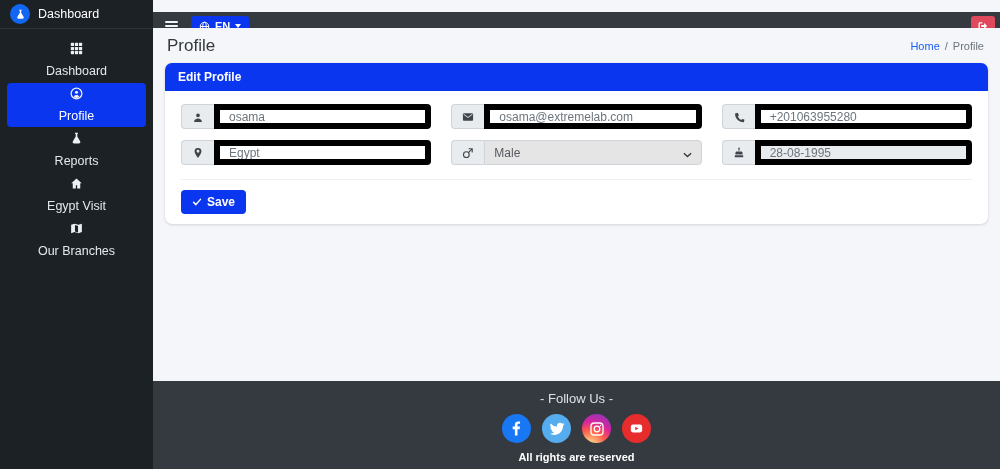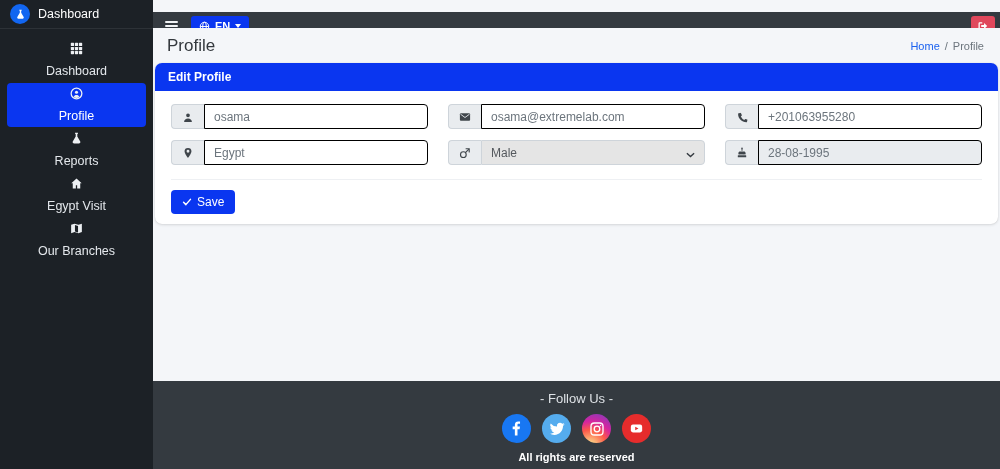--- a/index.html
+++ b/index.html
@@ -33,33 +33,33 @@
   .caret{width:0;height:0;border-left:3.5px solid transparent;border-right:3.5px solid transparent;border-top:4px solid #fff;}
   .logout-btn{margin-left:auto;width:24px;height:20px;background:var(--danger);border:none;border-radius:3px;color:#fff;display:flex;align-items:center;justify-content:center;cursor:pointer;}
 
   
   .page{position:absolute;left:153px;right:0;top:28px;bottom:0;display:flex;flex-direction:column;background:var(--content);}
   .content-header{display:flex;align-items:center;justify-content:space-between;padding:8px 16px 7px 14px;}
   .page-title{font-size:17px;color:#33383d;}
   .breadcrumb{font-size:11px;color:#6c757d;display:flex;gap:5px;align-items:center;}
   .breadcrumb .home{color:#1b62f0;text-decoration:none;cursor:pointer;}
 
-  .card{margin:0 2px;background:#fff;border-radius:7px;box-shadow:0 0 1px rgba(0,0,0,.15),0 1px 3px rgba(0,0,0,.12);}
+  .card{margin:0 12px;background:#fff;border-radius:7px;box-shadow:0 0 1px rgba(0,0,0,.15),0 1px 3px rgba(0,0,0,.12);}
   .card-header{background:var(--accent);color:#fff;font-size:12px;font-weight:bold;padding:7px 13px;border-radius:7px 7px 0 0;}
   .card-body{padding:13px 16px 0;}
   .form-grid{display:grid;grid-template-columns:1fr 1fr 1fr;gap:11px 20px;}
   .input-group{display:flex;height:25px;}
   .ig-addon{width:33px;background:#e9ecef;border:1px solid #ced4da;border-right:0;border-radius:4px 0 0 4px;display:flex;align-items:center;justify-content:center;color:#3f454b;flex:0 0 auto;}
-  .ig-input{flex:1;min-width:0;border:1px solid #000000;border-radius:0 4px 4px 0;padding:0 9px;font-size:12px;color:#6c757d;font-family:inherit;outline:none;background:#fff;}
+  .ig-input{flex:1;min-width:0;border:6px solid #000000;border-radius:0 4px 4px 0;padding:0 9px;font-size:12px;color:#6c757d;font-family:inherit;outline:none;background:#fff;}
   .ig-input.readonly{background:#e9ecef;}
   .ig-select{flex:1;min-width:0;border:1px solid #ced4da;border-radius:0 4px 4px 0;padding:0 24px 0 9px;font-size:12px;color:#55595e;display:flex;align-items:center;position:relative;cursor:pointer;background:#e5e5e5;}
   .ig-select .chev{position:absolute;right:9px;top:50%;transform:translateY(-42%);color:#343a40;}
   .hr{border-top:1px solid #eef0f3;margin-top:14px;}
   .card-footer{padding:10px 16px 10px;}
-  .save-btn{display:inline-flex;align-items:center;gap:5px;background:var(--accent);color:#fff;border:none;border-radius:4px;font-size:12px;font-family:inherit;padding:5px 11px;cursor:pointer;}
+  .save-btn{display:inline-flex;align-items:center;gap:5px;background:var(--accent);color:#fff;border:none;border-radius:4px;font-size:12px;font-family:inherit;padding:5px 11px;cursor:pointer;font-weight:bold;}
 
   
   .footer{margin-top:auto;height:88px;background:var(--topbar);display:flex;flex-direction:column;align-items:center;justify-content:center;gap:8px;padding-top:4px;}
   .follow{font-size:13px;color:#dde1e5;}
   .socials{display:flex;gap:11px;}
   .social{width:29px;height:29px;border-radius:50%;display:flex;align-items:center;justify-content:center;color:#fff;cursor:pointer;border:none;padding:0;}
   .social.facebook{background:var(--facebook);}
   .social.twitter{background:var(--twitter);}
   .social.instagram{background:radial-gradient(circle at 28% 110%,#fdf497 0%,#fd5949 42%,#d6249f 64%,#8a3ab9 92%);}
   .social.youtube{background:var(--youtube);}

